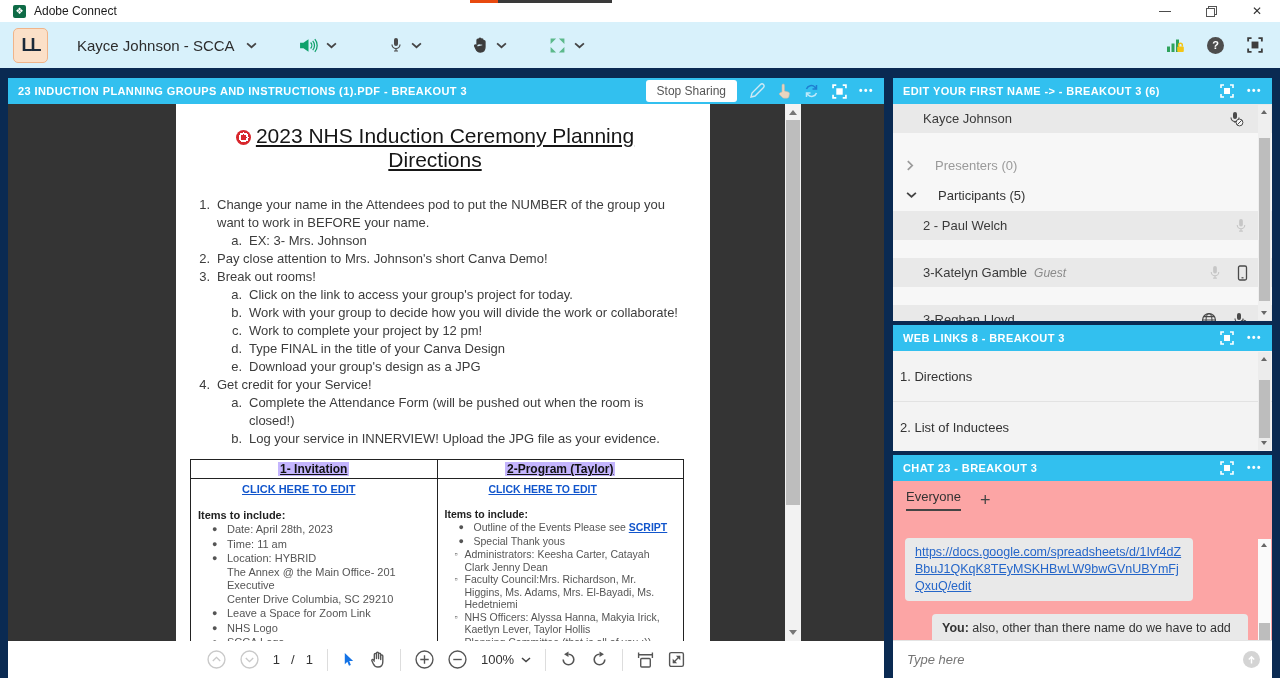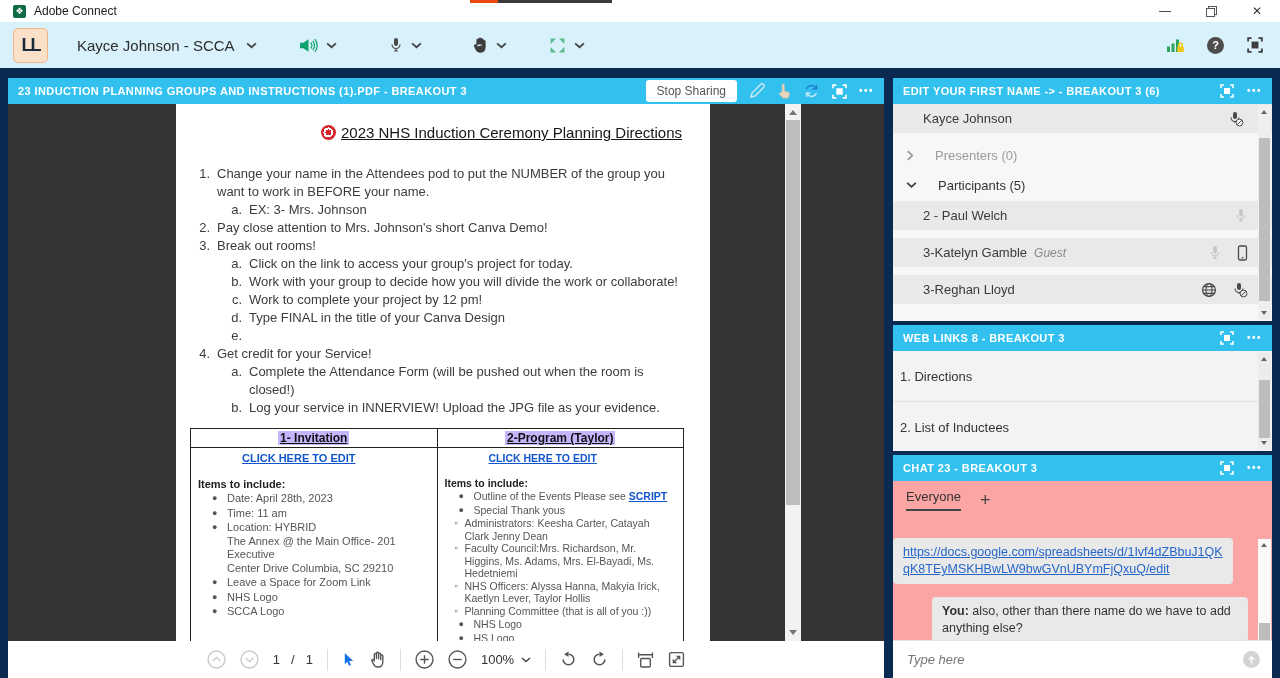--- a/index.html
+++ b/index.html
@@ -34,21 +34,21 @@
   .header-icons{margin-left:auto;display:flex;align-items:center;gap:13px;}
   .ellipsis{color:#fff;font-size:10px;font-weight:bold;letter-spacing:1.5px;line-height:10px;}
   .fs-white{color:#fff;} .fs-dark{color:#3d3d3d;}
 
   
   .share-pod{left:8px;top:78px;width:876px;height:600px;}
   .share-header-icons{margin-left:auto;display:flex;align-items:center;gap:12px;}
   .stop-btn{background:#fff;color:#555;font-size:12px;border:none;border-radius:3px;padding:4px 11px;font-family:"Liberation Sans",sans-serif;}
   .share-content{position:absolute;top:26px;left:0;width:876px;height:537px;background:#343434;overflow:hidden;}
   .page{position:absolute;left:168px;top:0;width:534px;height:537px;background:#fff;box-sizing:border-box;padding:14px 28px 0 12px;overflow:hidden;}
-  .doc-title{text-align:right;font-size:15px;color:#161616;margin:6px 0 0;}
+  .doc-title{text-align:center;font-size:21px;color:#161616;margin:6px 0 0;}
   .doc-title .t-text{text-decoration:underline;font-weight:normal;}
   .target{display:inline-block;width:15px;height:15px;border-radius:50%;vertical-align:-2px;margin-right:5px;
           background:radial-gradient(circle,#d8262c 0 3px,#fff 3px 5px,#d8262c 5px 8px);}
   .doc-list{margin-top:24px;font-size:13px;color:#3c3c3c;line-height:18px;}
   .li{display:flex;}
   .li .n{flex:none;width:22px;text-align:right;margin-right:7px;}
   .li.sub{margin-left:40px;}
   .li.sub .n{width:14px;margin-right:7px;}
   .doc-table{border-collapse:collapse;width:494px;margin-top:11px;margin-left:2px;}
   .doc-table td{border:1.5px solid #222;}
@@ -75,42 +75,42 @@
   
   .pdf-toolbar{position:absolute;left:0;bottom:0;width:876px;height:37px;background:#fff;display:flex;align-items:center;justify-content:center;gap:14px;}
   .divider{width:1px;height:22px;background:#ddd;}
   .page-info{font-size:13px;color:#333;display:flex;gap:11px;align-items:center;}
   .zoom-ctl{font-size:13px;color:#333;display:flex;align-items:center;gap:7px;}
   .flipx{transform:scaleX(-1);}
 
   
   .attendees-pod{left:893px;top:78px;width:379px;height:243px;}
   .pod-body{position:absolute;top:26px;left:0;right:0;bottom:0;background:#f7f7f7;overflow:hidden;}
-  .a-row{height:29px;margin-bottom:8px;background:#e9e9e9;display:flex;align-items:center;padding-left:30px;font-size:13px;color:#3a3a3a;position:relative;}
+  .a-row{height:29px;margin-bottom:18px;background:#e9e9e9;display:flex;align-items:center;padding-left:30px;font-size:13px;color:#3a3a3a;position:relative;}
   .row-icons{position:absolute;right:24px;display:flex;gap:15px;align-items:center;}
   .group-row{height:28px;display:flex;align-items:center;padding-left:13px;gap:21px;font-size:13px;color:#333;background:#f7f7f7;margin-bottom:2px;}
   .muted-label{color:#9a9a9a;}
   .guest{font-style:italic;color:#8a8a8a;font-size:12px;margin-left:7px;}
   .side-scroll{position:absolute;right:1px;width:13px;background:#efefef;}
   .s-thumb{position:absolute;left:1px;right:1px;background:#bdbdbd;}
   .sarr{width:0;height:0;position:absolute;left:3px;}
   .sarr-up{border-left:3.5px solid transparent;border-right:3.5px solid transparent;border-bottom:4.5px solid #666;top:5px;}
   .sarr-dn{border-left:3.5px solid transparent;border-right:3.5px solid transparent;border-top:4.5px solid #666;bottom:5px;}
 
   .weblinks-pod{left:893px;top:325px;width:379px;height:126px;}
   .wl-row{height:50px;display:flex;align-items:center;padding-left:7px;font-size:13px;color:#333;background:#f3f3f3;border-bottom:1px solid #e2e2e2;}
 
   .chat-pod{left:893px;top:455px;width:379px;height:223px;}
   .chat-body{background:#fca5a5;}
   .tabs{height:30px;display:flex;align-items:flex-end;padding-left:13px;gap:19px;}
   .tab{font-size:13px;color:#333;padding-bottom:5px;border-bottom:2px solid #444;}
   .tab-plus{font-size:18px;color:#444;padding-bottom:4px;line-height:14px;}
   .messages{position:absolute;top:57px;left:0;right:16px;height:126px;font-size:12.5px;color:#333;}
   .bubble{background:#e9e9e9;border-radius:4px;padding:6px 10px;line-height:17px;}
-  .m-link{width:340px;box-sizing:border-box;}
+  .m-link{margin-left:12px;width:288px;box-sizing:border-box;}
   .m-link a{color:#2566c9;text-decoration:underline;word-break:break-all;}
   .m-you{margin-left:auto;margin-right:8px;max-width:296px;margin-top:13px;width:fit-content;}
   .m-other{margin-left:12px;margin-top:10px;width:fit-content;}
   .chat-input{position:absolute;left:0;right:0;bottom:0;height:37px;border-top:1px solid #e4e4e4;background:#fff;display:flex;align-items:center;}
   .chat-input input{border:none;outline:none;background:transparent;font-family:"Liberation Sans",sans-serif;font-style:italic;font-size:13px;color:#555;margin-left:12px;flex:1;}
   .send-circle{width:17px;height:17px;border-radius:50%;background:#d4d4d4;display:flex;align-items:center;justify-content:center;margin-right:12px;flex:none;}
 </style>
 </head>
 <body>
 
@@ -250,20 +250,21 @@
           <div class="li sub">
               <span class="n">c.</span>
               <span class="txt">Work to complete your project by 12 pm!</span>
             </div>
           <div class="li sub">
               <span class="n">d.</span>
               <span class="txt">Type FINAL in the title of your Canva Design</span>
             </div>
           <div class="li sub">
               <span class="n">e.</span>
+              <span class="txt">Download your group's design as a JPG</span>
             </div>
           <div class="li">
               <span class="n">4.</span>
               <span class="txt">Get credit for your Service!</span>
             </div>
           <div class="li sub">
               <span class="n">a.</span>
               <span class="txt">Complete the Attendance Form (will be pushed out when the room is closed!)</span>
             </div>
           <div class="li sub">

